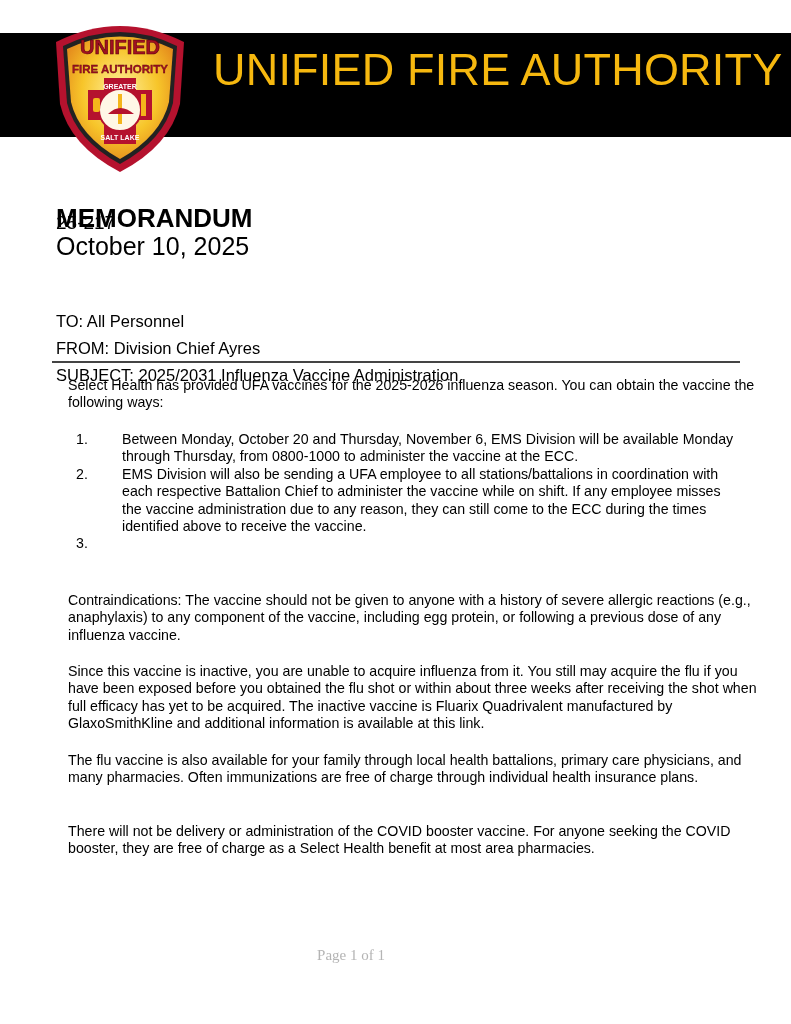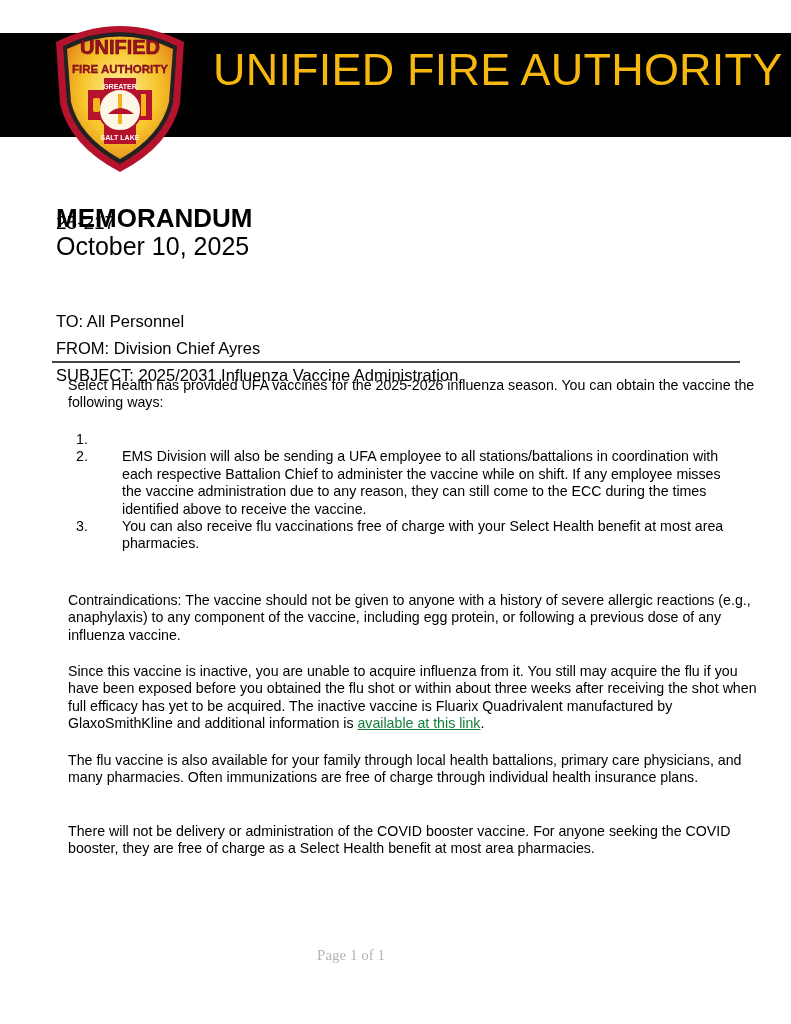--- a/index.html
+++ b/index.html
@@ -13,21 +13,21 @@
   .memo-num { position: absolute; left: 56px; top: 211px; font-size: 19px; line-height: 24px; }
   .memo-date { position: absolute; left: 56px; top: 234px; font-size: 25px; line-height: 24px; text-align: right; }
   .hdr-line { position: absolute; left: 56px; font-size: 16.5px; line-height: 20px; white-space: nowrap; margin-top: 38px; }
   .rule { position: absolute; left: 52px; top: 361px; width: 688px; height: 1.5px; background: #444; }
   .body-text { position: absolute; left: 52px; width: 690px; font-size: 14.2px; line-height: 17.4px; margin-left: 16px; }
   .body-text p { margin: 0; }
   .list { position: absolute; left: 52px; top: 431px; width: 690px; font-size: 14.2px; line-height: 17.4px; }
   .list-item { display: flex; }
   .list-num { width: 70px; flex: none; padding-left: 24px; box-sizing: border-box; }
   .list-text { flex: 1; }
-  a.link { color: #15803d; text-decoration: underline; }
+  a.link { color: #000000; }
   .footer { position: absolute; left: 0; width: 702px; top: 947px; text-align: center;
             font-family: "Liberation Serif", serif; font-size: 15px; color: #b4b4b4; }
 </style>
 </head>
 <body>
 
 <div class="banner"></div>
 <div class="banner-title">UNIFIED FIRE AUTHORITY</div>
 
 <svg class="logo" viewBox="0 0 136 158">
@@ -61,28 +61,28 @@
 <div class="hdr-line" style="top:327px">SUBJECT: 2025/2031 Influenza Vaccine Administration</div>
 <div class="rule"></div>
 
 <div class="body-text" style="top:377px">
   <p>Select Health has provided UFA vaccines for the 2025-2026 influenza season. You can obtain the vaccine the following ways:</p>
 </div>
 
 <div class="list">
   <div class="list-item">
     <span class="list-num">1.</span>
+    <span class="list-text">Between Monday, October 20 and Thursday, November 6, EMS Division will be available Monday through Thursday, from 0800-1000 to administer the vaccine at the ECC.</span>
   </div>
   <div class="list-item">
     <span class="list-num">2.</span>
     <span class="list-text">EMS Division will also be sending a UFA employee to all stations/battalions in coordination with each respective Battalion Chief to administer the vaccine while on shift. If any employee misses the vaccine administration due to any reason, they can still come to the ECC during the times identified above to receive the vaccine.</span>
   </div>
   <div class="list-item">
     <span class="list-num">3.</span>
-    <span class="list-text">You can also receive flu vaccinations free of charge with your Select Health benefit at most area pharmacies.</span>
   </div>
 </div>
 
 <div class="body-text" style="top:592px">
   <p>Contraindications: The vaccine should not be given to anyone with a history of severe allergic reactions (e.g., anaphylaxis) to any component of the vaccine, including egg protein, or following a previous dose of any influenza vaccine.</p>
 </div>
 
 <div class="body-text" style="top:663px">
   <p><span>Since this vaccine is inactive, you are unable to acquire influenza from it. You still may acquire the flu if you have been exposed before you obtained the flu shot or within about three weeks after receiving the shot when full efficacy has yet to be acquired. The inactive vaccine is Fluarix Quadrivalent manufactured by GlaxoSmithKline and additional information is </span><a class="link">available at this link</a><span>.</span></p>
 </div>

